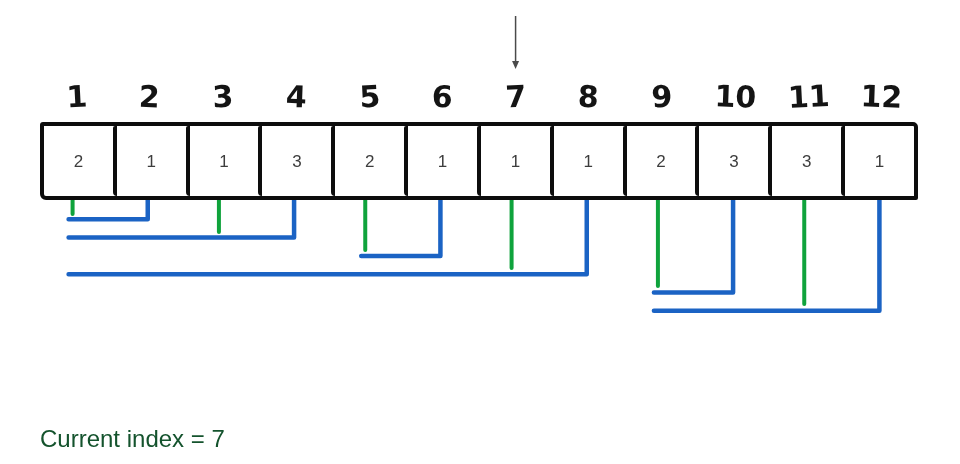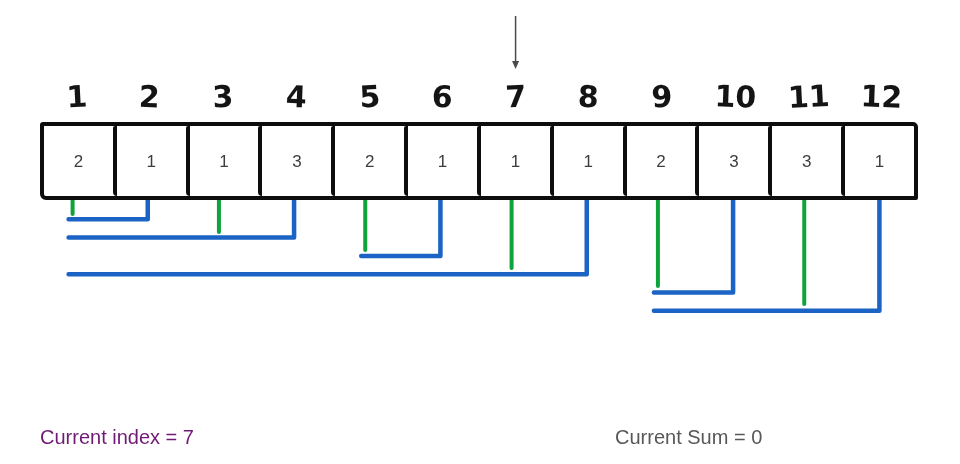--- a/index.html
+++ b/index.html
@@ -52,21 +52,21 @@
   .result{
     position:absolute;left:50%;top:332px;transform:translateX(-50%);
     font-family:"DejaVu Sans Mono",monospace;
     font-weight:700;font-size:84px;line-height:1;
     letter-spacing:-4px;color:#262626;
   }
 
   
   .status-left{
     position:absolute;left:40px;top:425px;
-    font-size:20px;color:#701a75;line-height:1.2;
+    font-size:24px;color:#14532d;line-height:1.2;
   }
   .status-right{
     position:absolute;left:615px;top:425px;
     font-size:20px;color:#57585a;line-height:1.2;
   }
 </style>
 </head>
 <body>
 
 <div class="stage">
@@ -139,15 +139,14 @@
       <div class="cell">
       <span class="value">3</span>
     </div>
       <div class="cell">
       <span class="value">1</span>
     </div>
     </div>
 
 
   <div class="status-left">Current index = 7</div>
-  <div class="status-right">Current Sum = 0</div>
 
 </div>
 
 </body></html>

